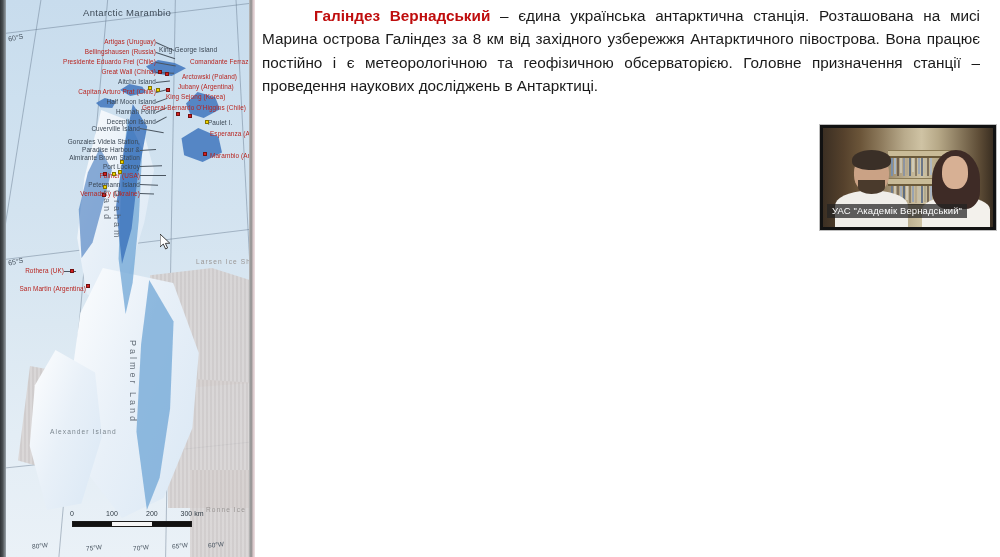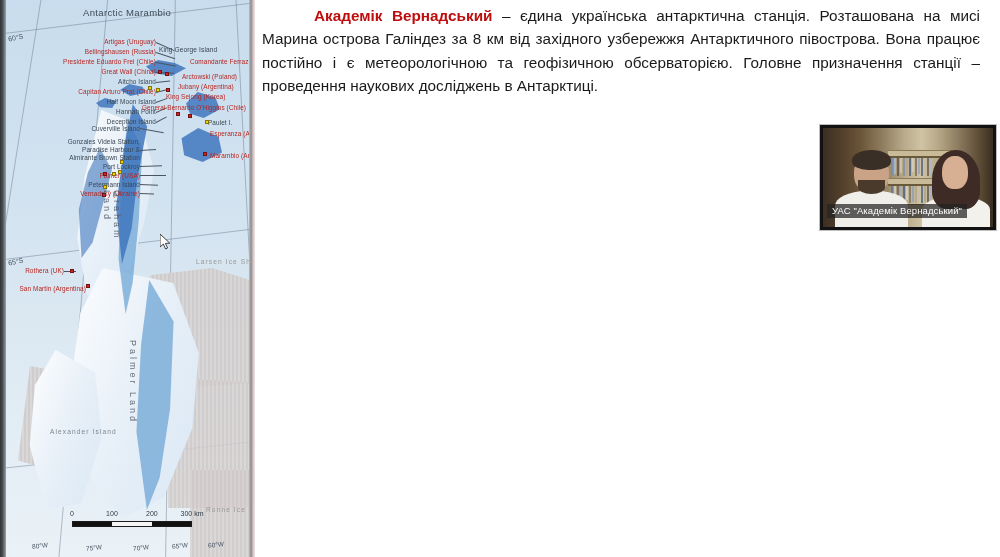--- a/index.html
+++ b/index.html
@@ -425,21 +425,21 @@
     </div>
 
     <svg id="map-cursor" viewBox="0 0 11 16">
       <polygon points="0,0 0,13 3.3,10 5.6,15 7.6,14 5.4,9.4 9.8,9.2" fill="#ffffff" stroke="#2b2b2b" stroke-width="0.9"></polygon>
     </svg>
   </div>
 
   <div id="map-left-edge"></div>
   <div id="map-right-edge"></div>
 
-  <div id="text-block"><span class="hl">Академік Вернадський</span><span> – єдина українська антарктична станція. Розташована на мисі Марина острова Галіндез за 8 км від західного узбережжя Антарктичного півострова. Вона працює постійно і є метеорологічною та геофізичною обсерваторією. Головне призначення станції – проведення наукових досліджень в Антарктиці.</span></div>
+  <div id="text-block"><span class="hl">Галіндез Вернадський</span><span> – єдина українська антарктична станція. Розташована на мисі Марина острова Галіндез за 8 км від західного узбережжя Антарктичного півострова. Вона працює постійно і є метеорологічною та геофізичною обсерваторією. Головне призначення станції – проведення наукових досліджень в Антарктиці.</span></div>
 
   <div id="video-thumb">
     <div class="vid-bg"></div>
 
     <div class="shelfrow" style="top:22px; height:5px;"></div>
     <div class="shelfrow" style="top:50px; height:5px;"></div>
     <div class="shelfrow" style="top:76px; height:5px;"></div>
 
     <div class="books" style="left:40%; top:30px; height:18px;">
       <i style="height:18px;background:#7b8fa8;"></i>

